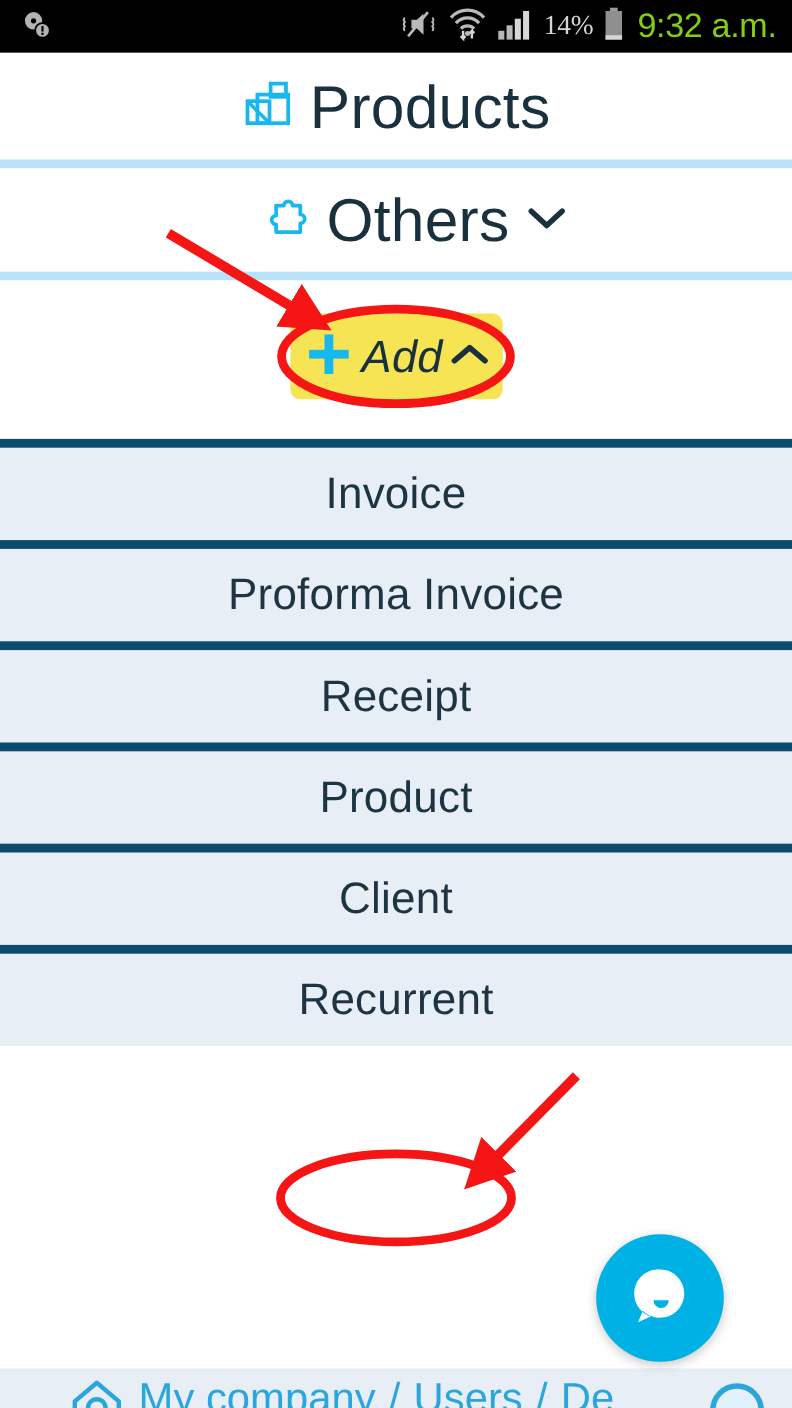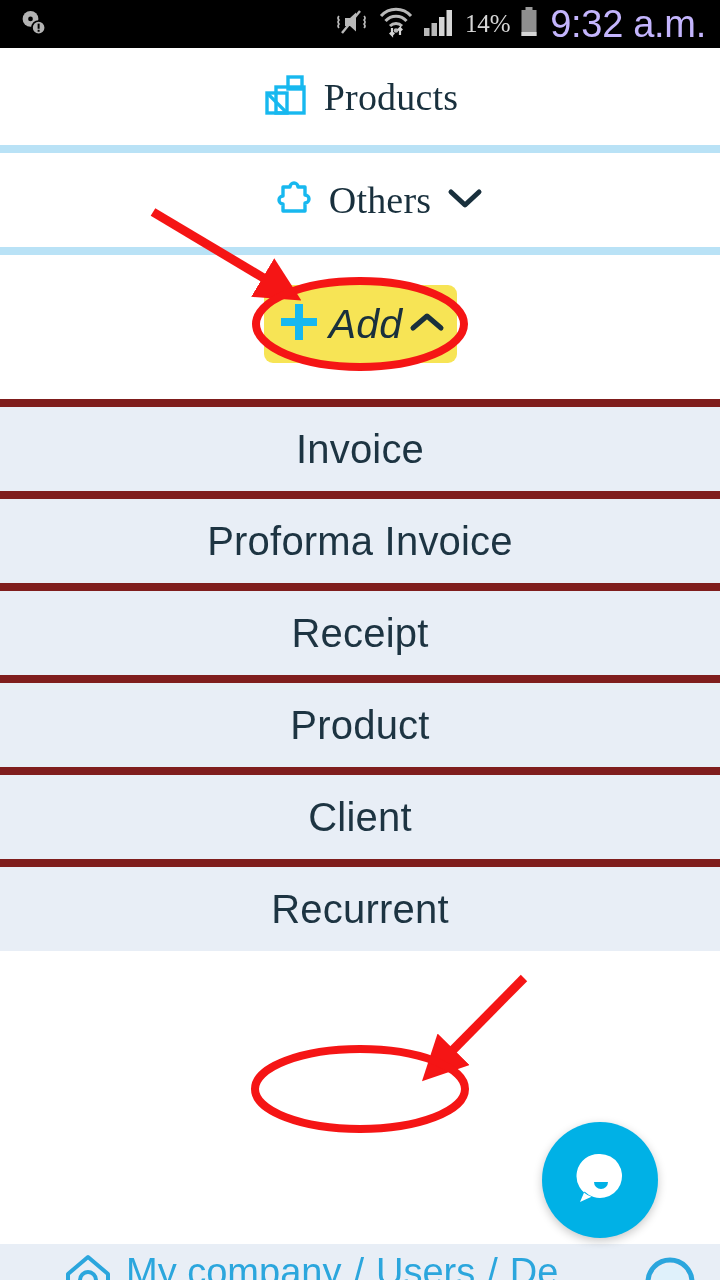--- a/index.html
+++ b/index.html
@@ -26,34 +26,34 @@
   }
   #statusbar .left { display: flex; align-items: center; gap: 8px; }
   #statusbar .spacer { flex: 1 1 auto; }
   #statusbar .right { display: flex; align-items: center; gap: 9px; }
   .sb-ico { display: block; }
   #battery-pct {
     color: #d6d6d6; font-size: 25px; letter-spacing: -0.2px;
     font-family: Liberation Serif, serif;
   }
   #clock {
-    color: #c4b5fd; font-size: 38px; letter-spacing: -0.3px;
+    color: #84cc16; font-size: 31px; letter-spacing: -0.3px;
     font-family: "Liberation Sans", sans-serif; margin-left: 2px;
   }
 
   
   .nav-row {
     position: absolute; left: 0; width: 720px;
     background: #ffffff;
     display: flex; align-items: center; justify-content: center;
     gap: 14px;
   }
   .nav-row .label {
-    font-size: 38px; color: #19303d; letter-spacing: 0.2px;
-    font-family: Liberation Serif, serif;
+    font-size: 55px; color: #19303d; letter-spacing: 0.2px;
+    font-family: Liberation Sans, sans-serif;
   }
   #row-products { top: 48px; height: 97px; }
   #row-others   { top: 153px; height: 94px; padding-left: 32px; }
 
   .divider {
     position: absolute; left: 0; width: 720px; height: 8px;
     background: #b9e2f6;
   }
 
   
@@ -81,21 +81,21 @@
   }
 
   
   #menu-list {
     position: absolute; left: 0; top: 399px; width: 720px;
   }
   .menu-item {
     position: relative; width: 720px; height: 92px;
     background: #e8eef6;
     display: flex; align-items: center; justify-content: center;
-    border-top: 8px solid #7f1d1d;
+    border-top: 8px solid #0c4a6e;
   }
   .menu-item .label {
     font-size: 40px; color: #1d3442; letter-spacing: 0.2px;
     font-family: "Liberation Sans", sans-serif;
   }
 
   
   #footer-gap {
     position: absolute; left: 0; top: 1224px; width: 720px; height: 20px;
     background: #ffffff;

